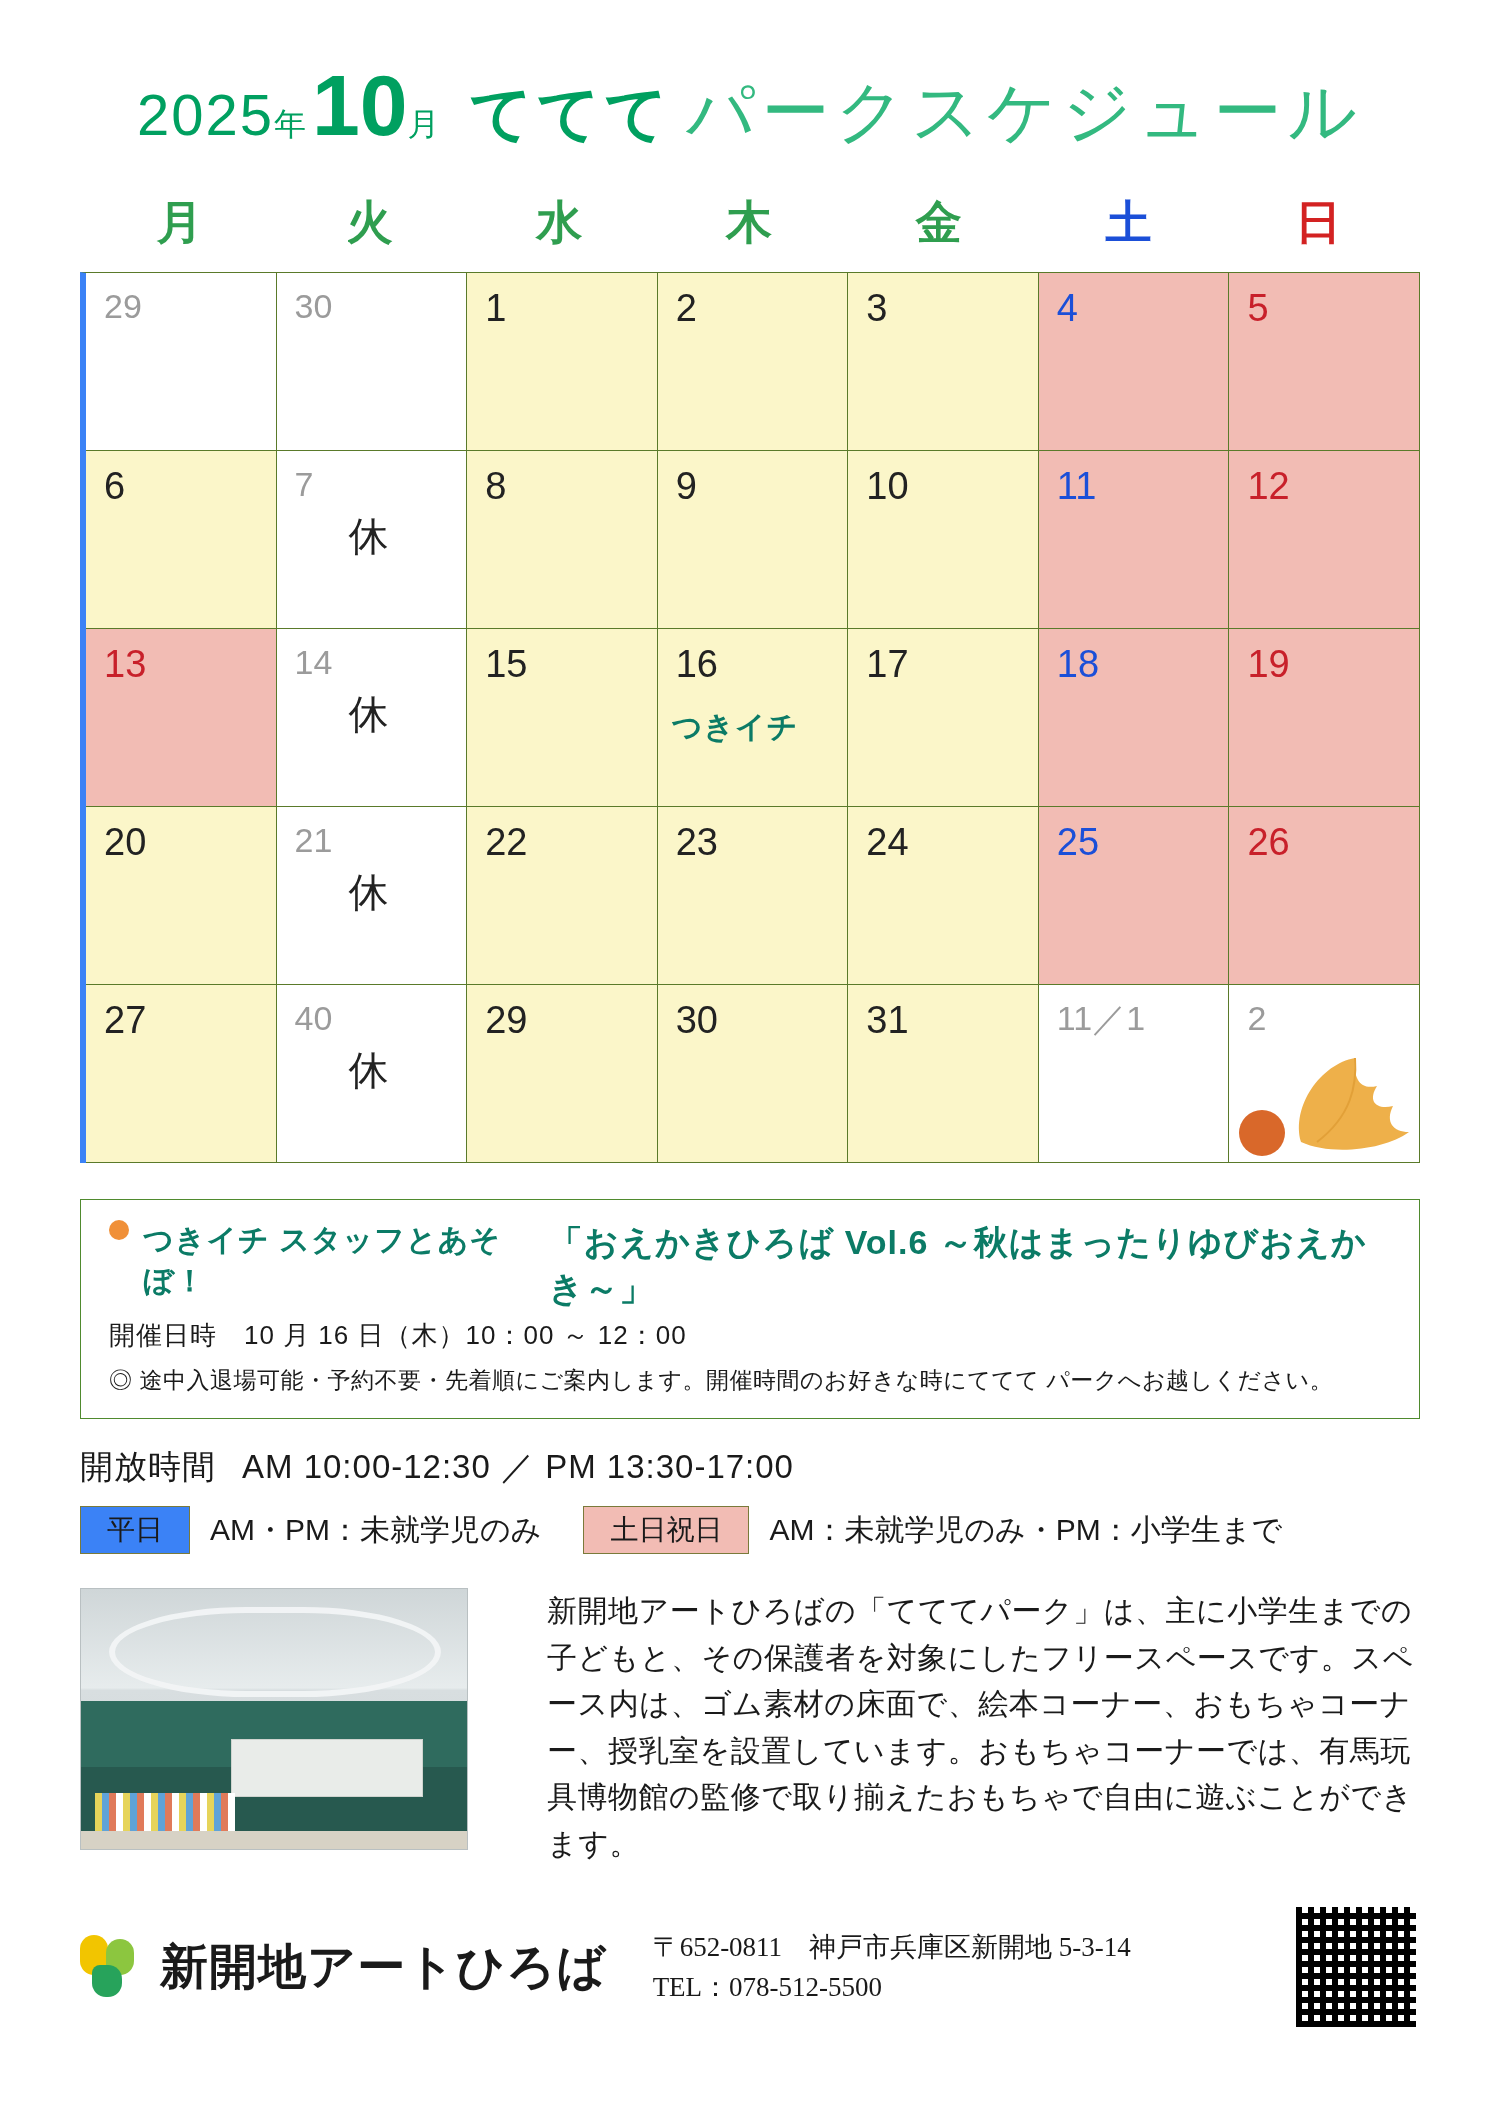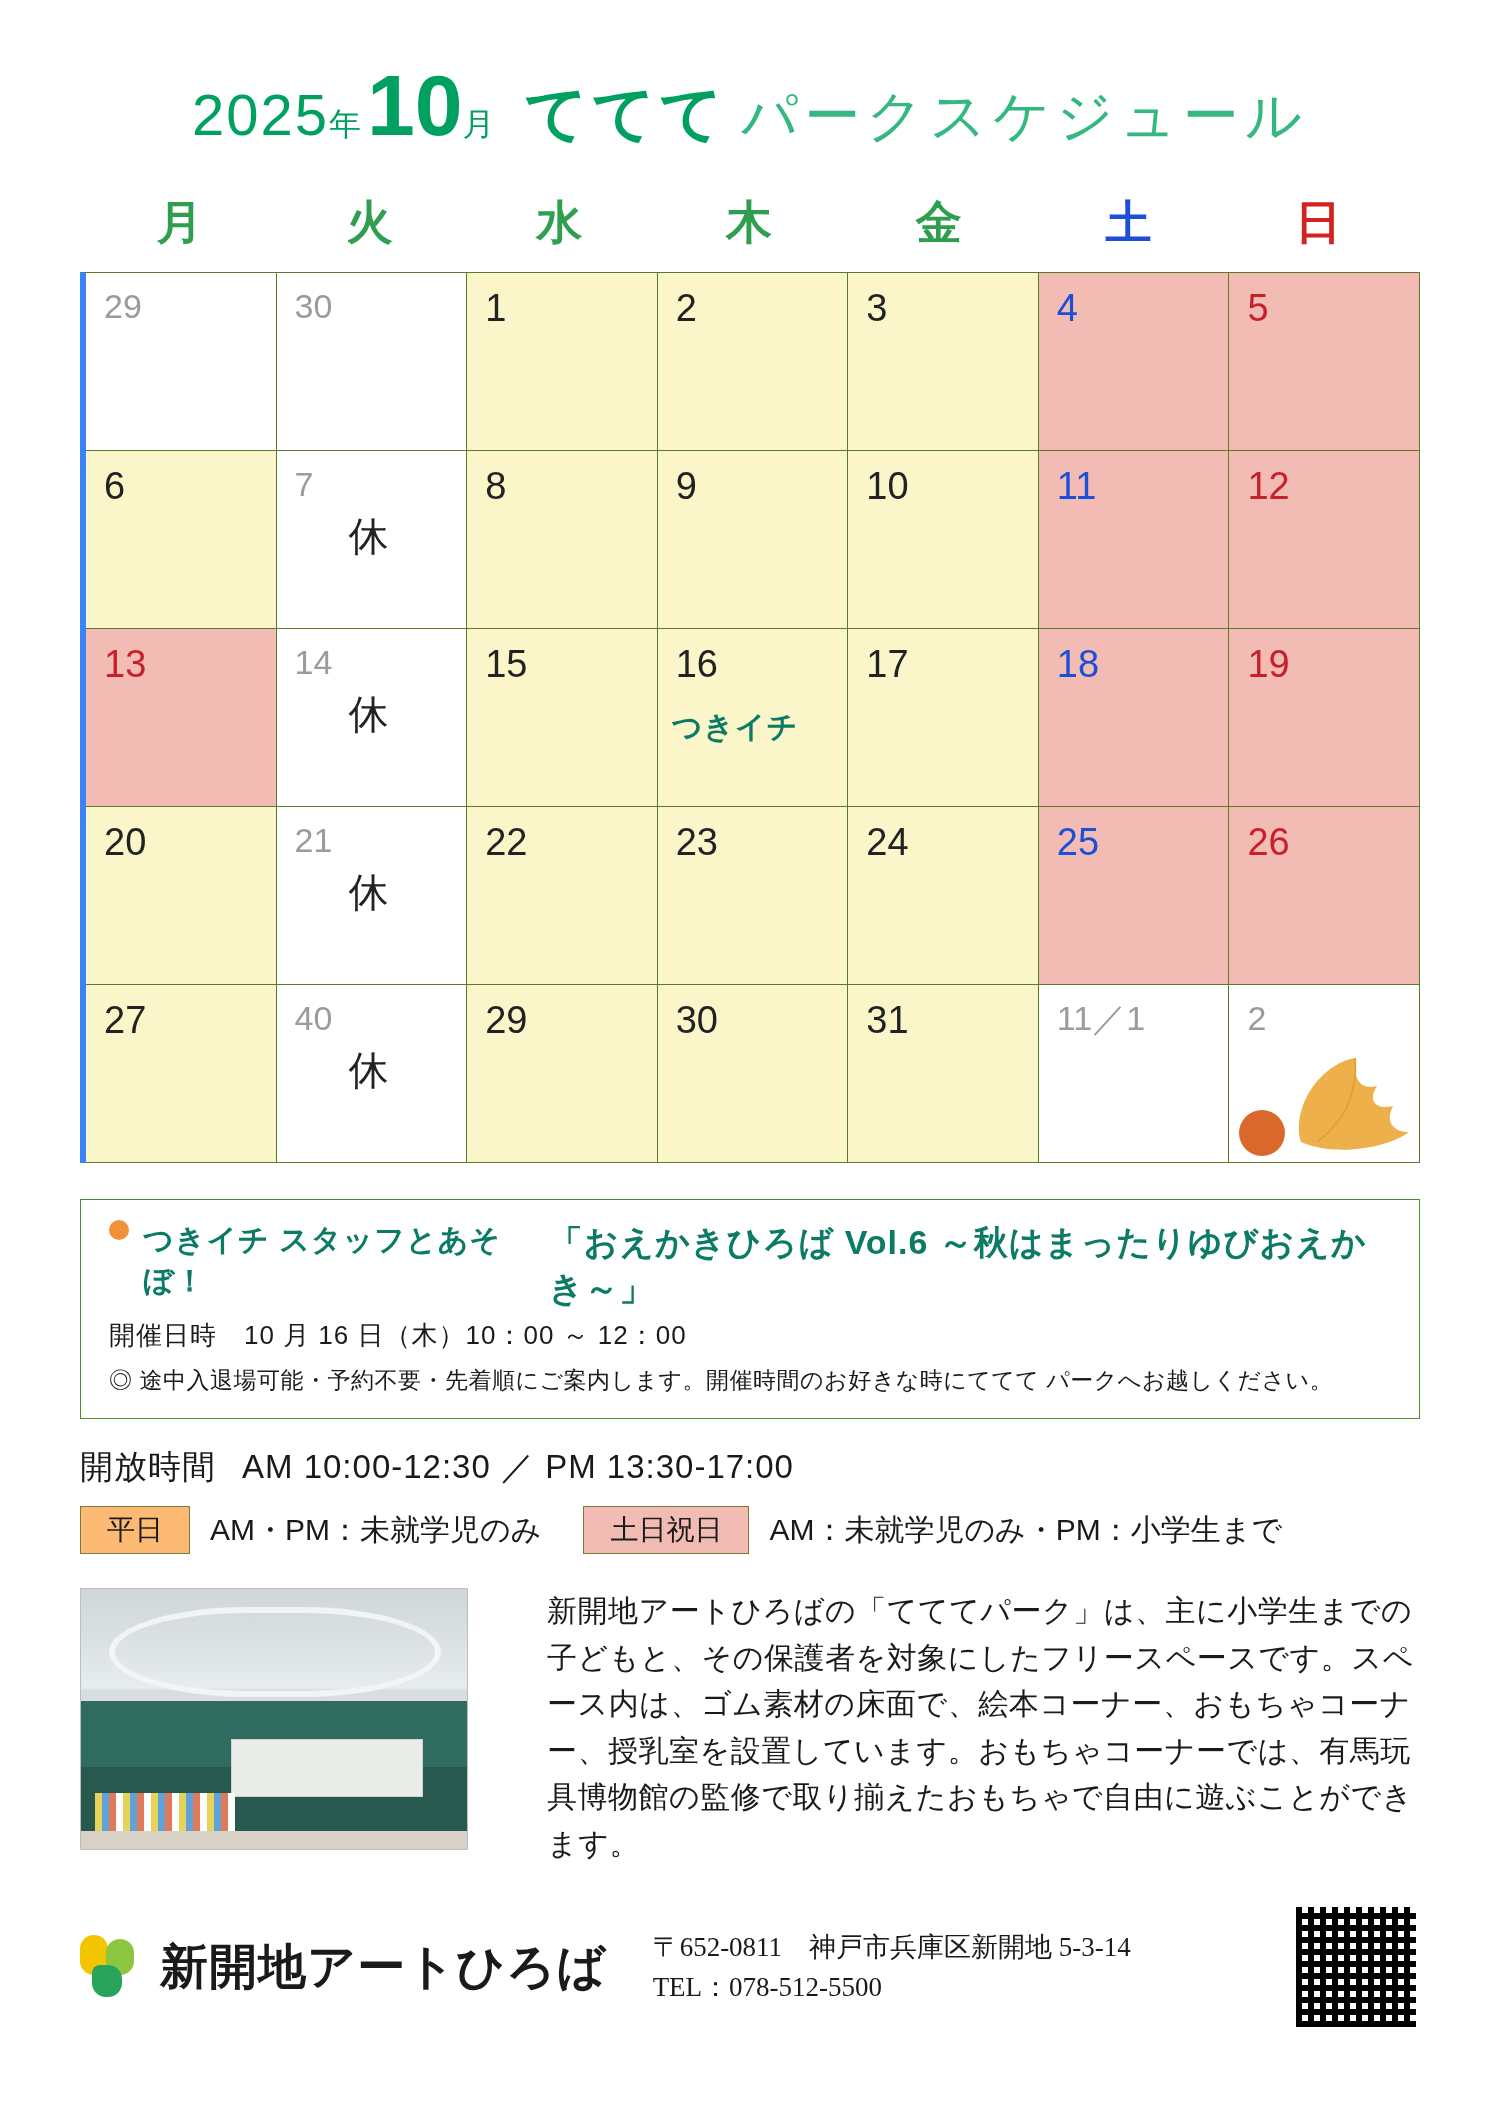--- a/index.html
+++ b/index.html
@@ -46,21 +46,21 @@
   .title .month-unit {
     font-size: 32px;
   }
   .title .brand {
     font-size: 62px;
     font-weight: bold;
     margin-left: 30px;
     letter-spacing: 4px;
   }
   .title .sub {
-    font-size: 56px;
+    font-size: 68px;
     color: #33b980;
     margin-left: 14px;
     letter-spacing: 6px;
   }
 
   
   .weekdays {
     display: grid;
     grid-template-columns: repeat(7, 1fr);
     margin-top: 44px;
@@ -196,21 +196,21 @@
     font-size: 30px;
     color: #1a1a1a;
   }
   .chip {
     display: inline-block;
     border: 1px solid #7a7a3a;
     padding: 4px 26px;
     font-size: 28px;
     margin-right: 20px;
   }
-  .chip.weekday-chip { background: #fdba74; }
+  .chip.weekday-chip { background: #3b82f6; }
   .chip.holiday-chip { background: #f2bcb4; margin-left: 42px; }
 
   
   .info {
     margin-top: 34px;
     display: flex;
     align-items: flex-start;
     gap: 43px;
   }
   .photo {

